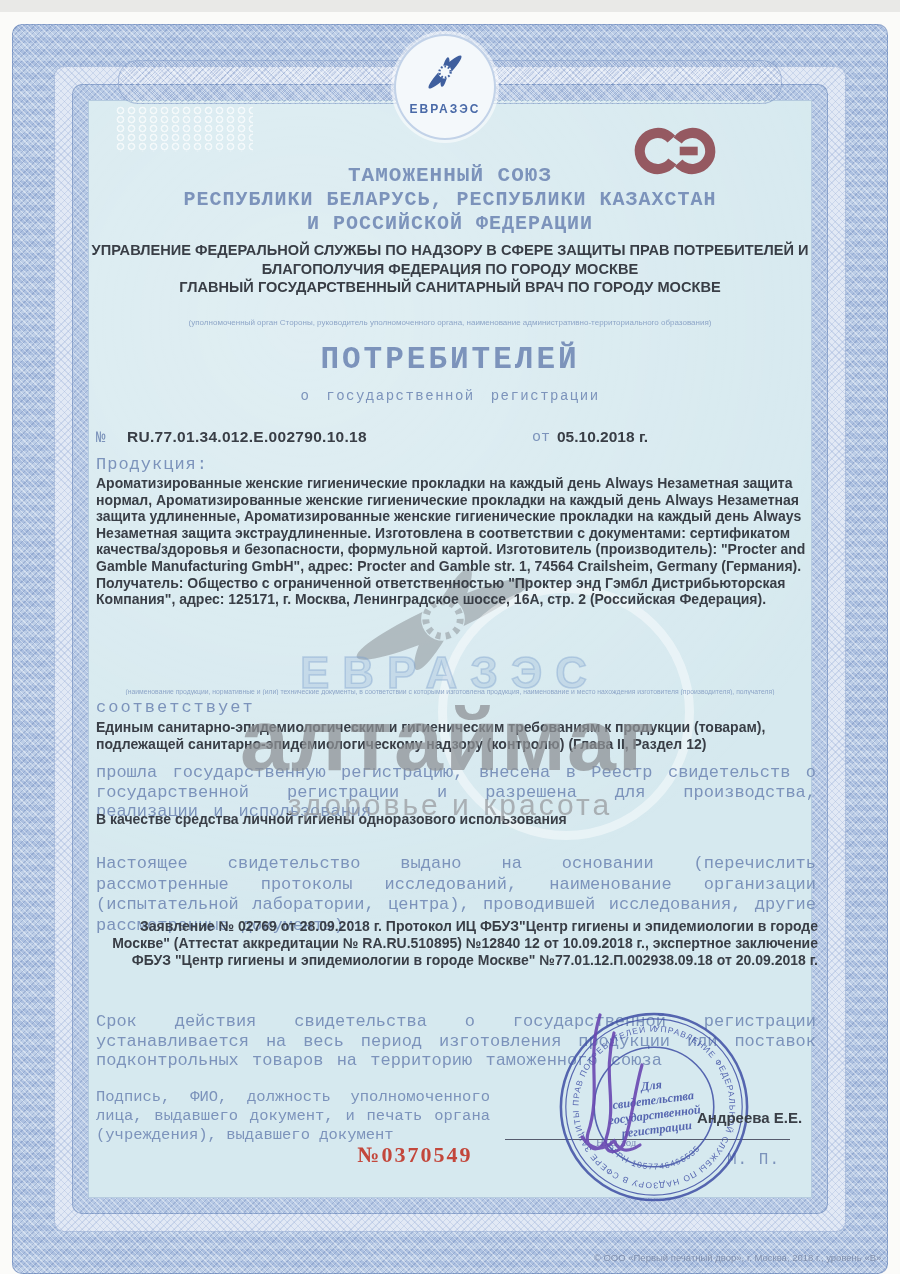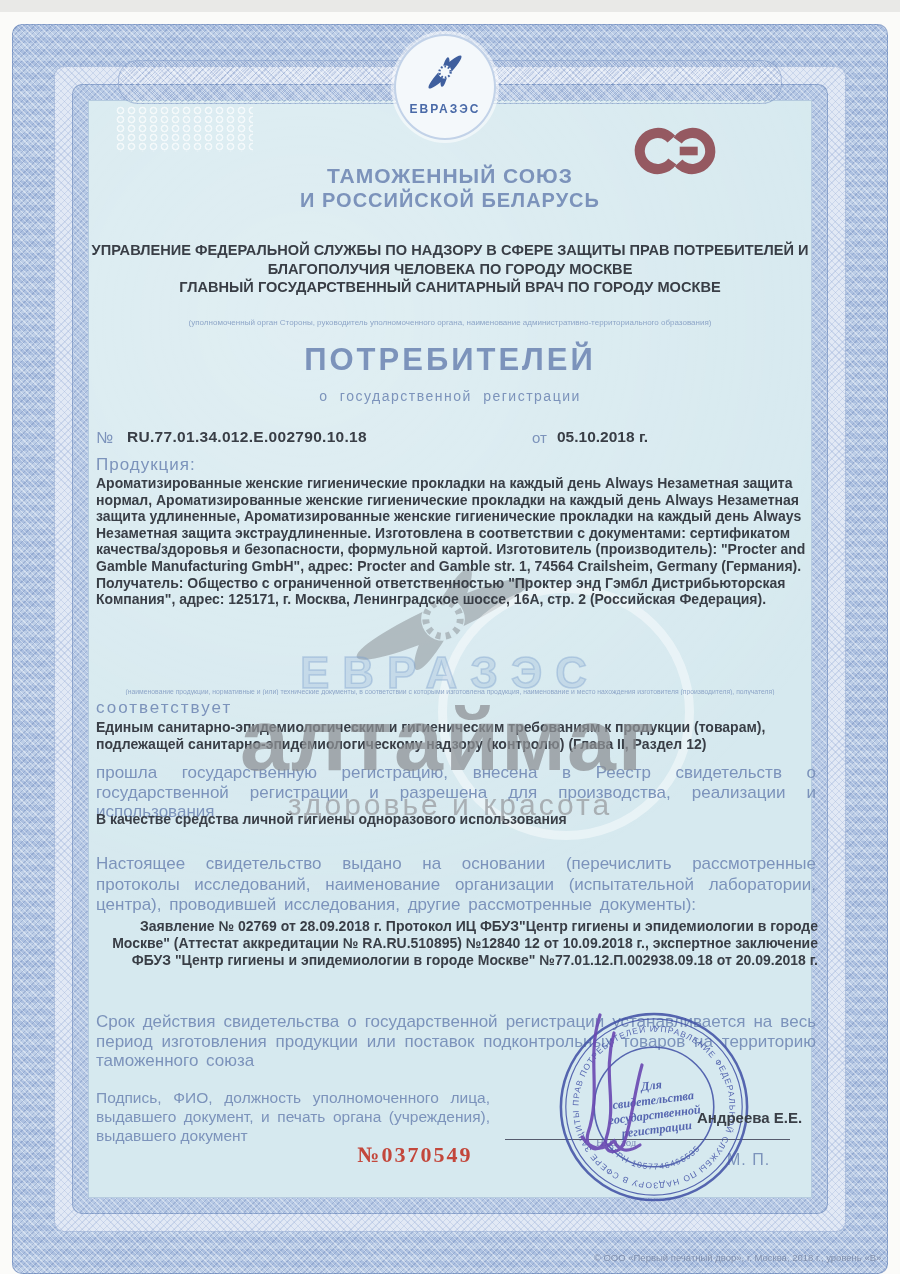--- a/index.html
+++ b/index.html
@@ -32,21 +32,21 @@
     display:flex;flex-direction:column;align-items:center;justify-content:flex-start;}
   .emblem svg{margin-top:8px;}
   .emblem-label{font-size:12px;font-weight:700;color:#4a6aa8;letter-spacing:2px;margin-top:2px;}
   .sticker{position:absolute;left:115px;top:94px;width:138px;height:46px;z-index:2;opacity:.8;
     background:linear-gradient(#dfe9ef 0 30%, #e6d7e1 30% 100%);
     background-image:radial-gradient(circle, rgba(255,255,255,0) 2px, rgba(255,255,255,.85) 2.5px, rgba(255,255,255,.85) 3.5px, rgba(255,255,255,0) 4.2px);
     background-size:11px 9px;border-radius:2px;}
   .se-mark{position:absolute;left:628px;top:108px;z-index:2;color:#8e4a52;opacity:.9;}
   
   .abs{position:absolute;z-index:3;}
-  .serifblue{font-family:Liberation Sans, sans-serif;color:#7c93bb;}
+  .serifblue{font-family:Liberation Mono, monospace;color:#7c93bb;}
   .dark{color:#393e46;font-weight:700;}
   .center{text-align:center;}
   .union{left:0;right:0;top:152px;line-height:24px;font-weight:700;letter-spacing:1px;font-size:20px;}
   .union .l1{font-size:21px;}
   .authority{left:0;right:0;top:229px;font-size:14.6px;line-height:18.5px;letter-spacing:0;}
   .cap{color:#8ea6c8;font-weight:400;}
   .cap1{left:80px;right:80px;top:306px;font-size:8px;}
   .title{left:0;right:0;top:330px;font-size:31px;font-weight:700;letter-spacing:3px;}
   .subtitle{left:0;right:0;top:376px;font-size:14px;letter-spacing:1.5px;word-spacing:6px;}
   .numlabel{left:96px;top:417px;font-size:16px;}
@@ -116,25 +116,26 @@
       <g fill="none" stroke="currentColor" stroke-width="13">
         <circle cx="38" cy="37" r="23" stroke-dasharray="113 32" transform="rotate(36 38 37)"></circle>
         <circle cx="82" cy="37" r="23" stroke-dasharray="113 32" transform="rotate(216 82 37)"></circle>
       </g>
       <line x1="66" y1="37" x2="89" y2="37" stroke="currentColor" stroke-width="11"></line>
     </svg>
   </div>
 
   <div class="abs union center serifblue">
     <div class="l1">ТАМОЖЕННЫЙ СОЮЗ</div>
-    <div>И РОССИЙСКОЙ БЕЛАРУСЬ</div>
+    <div>РЕСПУБЛИКИ БЕЛАРУСЬ, РЕСПУБЛИКИ КАЗАХСТАН</div>
+    <div>И РОССИЙСКОЙ ФЕДЕРАЦИИ</div>
   </div>
   <div class="abs authority center dark">
     <div>УПРАВЛЕНИЕ ФЕДЕРАЛЬНОЙ СЛУЖБЫ ПО НАДЗОРУ В СФЕРЕ ЗАЩИТЫ ПРАВ ПОТРЕБИТЕЛЕЙ И</div>
-    <div>БЛАГОПОЛУЧИЯ ЧЕЛОВЕКА ПО ГОРОДУ МОСКВЕ</div>
+    <div>БЛАГОПОЛУЧИЯ ФЕДЕРАЦИЯ ПО ГОРОДУ МОСКВЕ</div>
     <div>ГЛАВНЫЙ ГОСУДАРСТВЕННЫЙ САНИТАРНЫЙ ВРАЧ ПО ГОРОДУ МОСКВЕ</div>
   </div>
   <div class="abs cap cap1 center">(уполномоченный орган Стороны, руководитель уполномоченного органа, наименование административно-территориального образования)</div>
 
   <div class="abs title center serifblue">ПОТРЕБИТЕЛЕЙ</div>
   <div class="abs subtitle center serifblue">о государственной регистрации</div>
 
   <div class="abs numlabel serifblue">№</div>
   <div class="abs numval dark">RU.77.01.34.012.Е.002790.10.18</div>
   <div class="abs otlabel serifblue">от</div>

